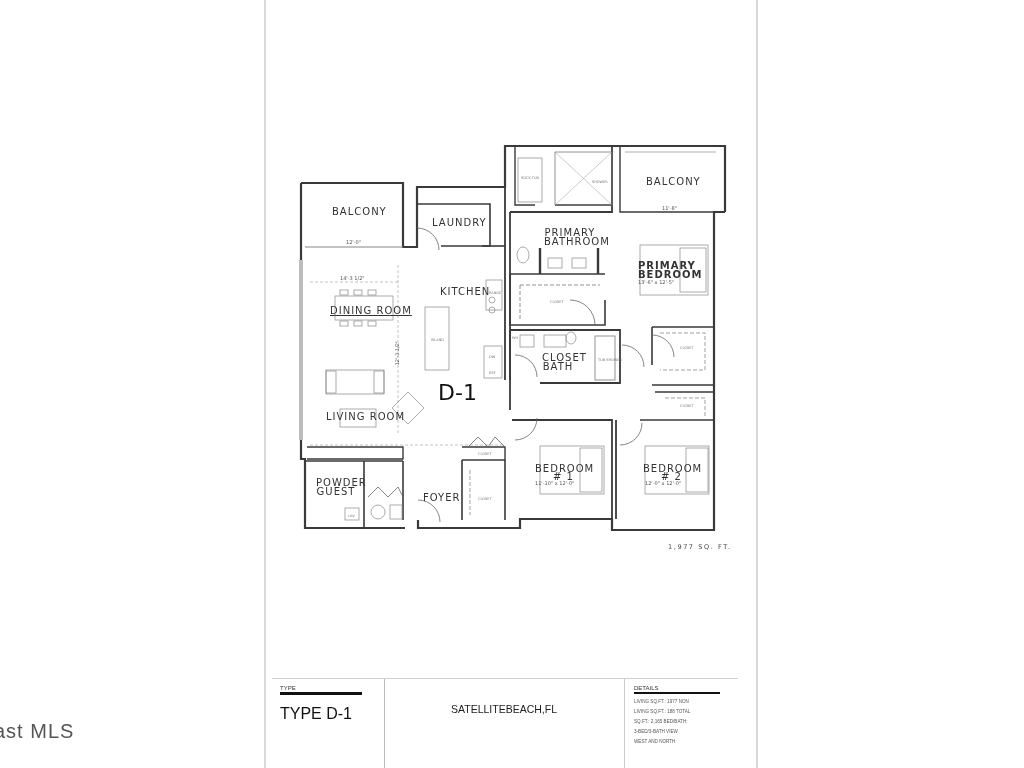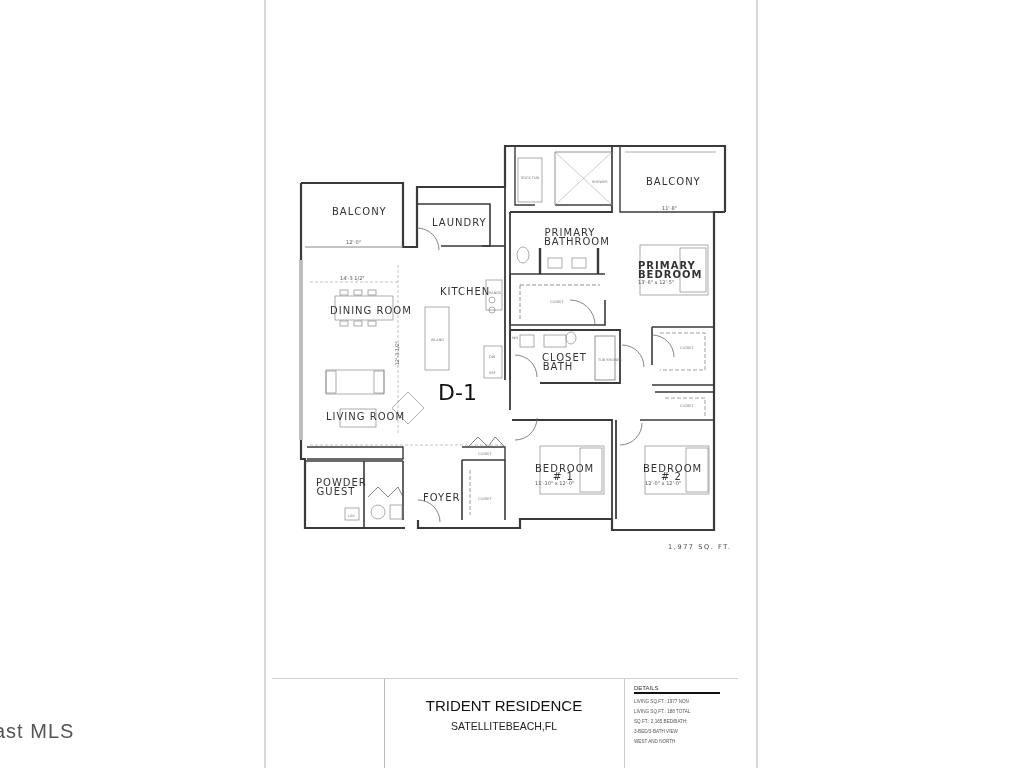--- a/index.html
+++ b/index.html
@@ -134,21 +134,21 @@
       <rect x="572" y="258" width="14" height="10"></rect>
     <rect x="520" y="335" width="14" height="12"></rect>
       <rect x="544" y="335" width="22" height="12"></rect>
   </g>
 </svg>
 
 <div class="room-label" style="left:332px;top:207px;">BALCONY</div>
 <div class="room-dim" style="left:346px;top:239px;">12'-0"</div>
 <div class="room-label" style="left:432px;top:218px;">LAUNDRY</div>
 <div class="room-label" style="left:440px;top:287px;">KITCHEN</div>
-<div class="room-label" style="left:330px;top:306px;">DINING ROOM</div>
+<div class="room-label" style="left:330px;top:306px;text-decoration:underline;">DINING ROOM</div>
 <div class="room-dim" style="left:340px;top:275px;">14'-3 1/2"</div>
 <div class="room-label" style="left:326px;top:412px;">LIVING ROOM</div>
 <div class="room-dim" style="left:385px;top:350px;transform:rotate(-90deg);">12'-3 1/2"</div>
 <div class="room-label" style="left:544px;top:228px;width:52px;white-space:normal;">PRIMARY BATHROOM</div>
 <div class="room-label" style="left:646px;top:177px;">BALCONY</div>
 <div class="room-dim" style="left:662px;top:205px;">11'-8"</div>
 <div class="room-label" style="left:638px;top:261px;width:44px;white-space:normal;font-weight:bold;">PRIMARY BEDROOM</div>
 <div class="room-dim" style="left:638px;top:279px;">13'-6" x 12'-5"</div>
 <div class="room-label" style="left:542px;top:353px;width:32px;white-space:normal;">CLOSET BATH</div>
 <div class="room-label" style="left:316px;top:478px;width:40px;white-space:normal;">POWDER GUEST</div>
@@ -172,23 +172,26 @@
 <div class="tiny" style="left:489px;top:291px;">RANGE</div>
 <div class="tiny" style="left:489px;top:355px;">DW</div>
 <div class="tiny" style="left:489px;top:371px;">REF</div>
 <div class="tiny" style="left:512px;top:336px;">WH</div>
 <div class="tiny" style="left:348px;top:514px;">LAV</div>
 
 <div class="unit-mark">D-1</div>
 <div class="sqft">1,977 SQ. FT.</div>
 
 <div class="title-block">
+  <div class="tb-type">
+    <div class="lbl">TYPE</div>
+    <div class="val">TYPE D-1</div>
+  </div>
   <div class="tb-div1"></div>
   <div class="tb-title">
-    <div class="name">TRIDENT RESIDENCE</div>
     <div class="loc">SATELLITEBEACH,FL</div>
   </div>
   <div class="tb-div2"></div>
   <div class="tb-details">
     <div class="lbl">DETAILS</div>
     <div class="line">LIVING SQ.FT.: 1977 NON</div>
     <div class="line">LIVING SQ.FT.: 188 TOTAL</div>
     <div class="line">SQ.FT.: 2,165  BED/BATH:</div>
     <div class="line">3-BED/3-BATH          VIEW</div>
     <div class="line">WEST AND NORTH</div>

